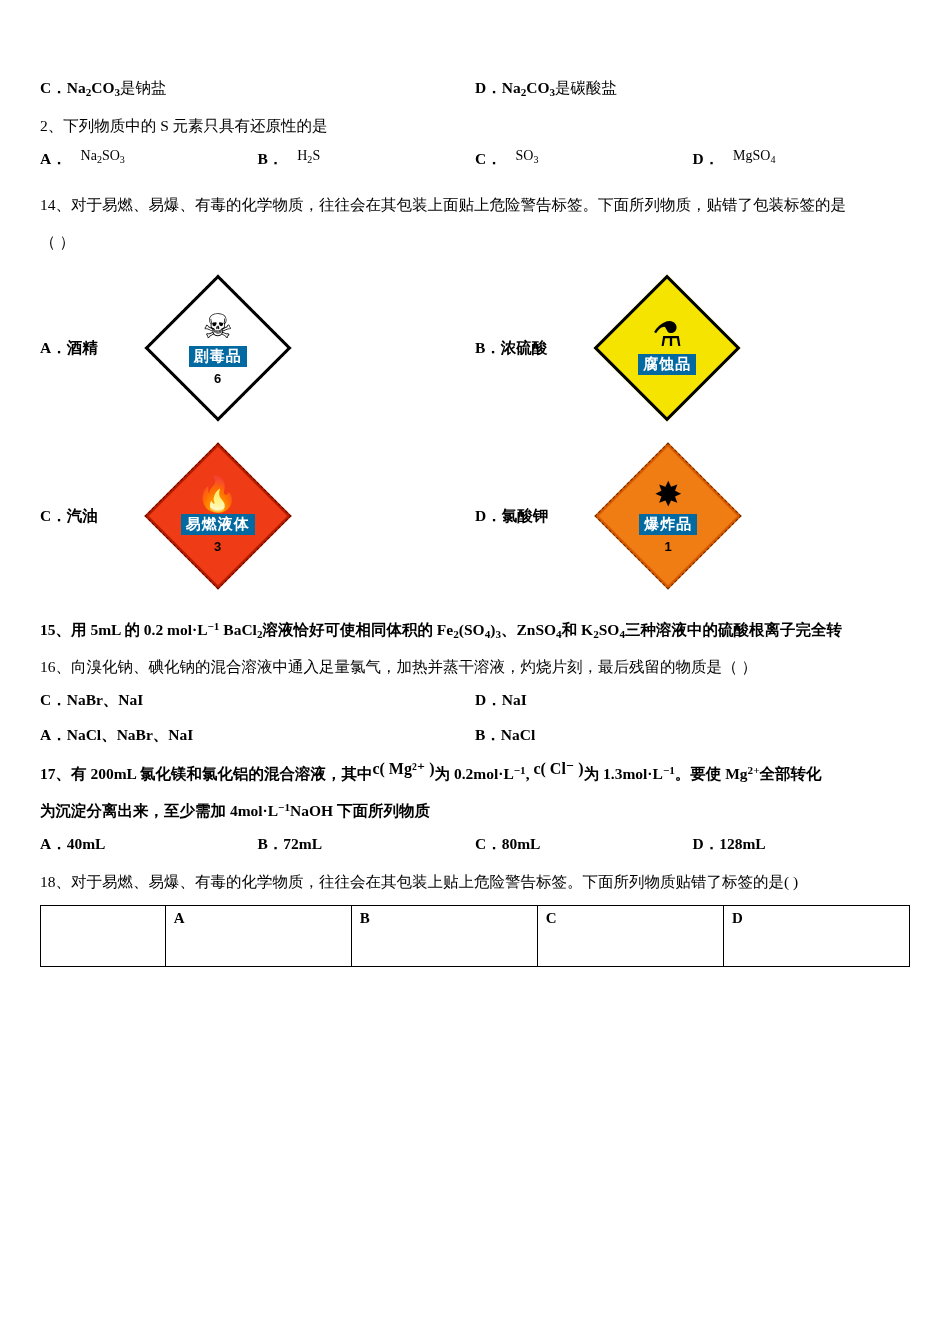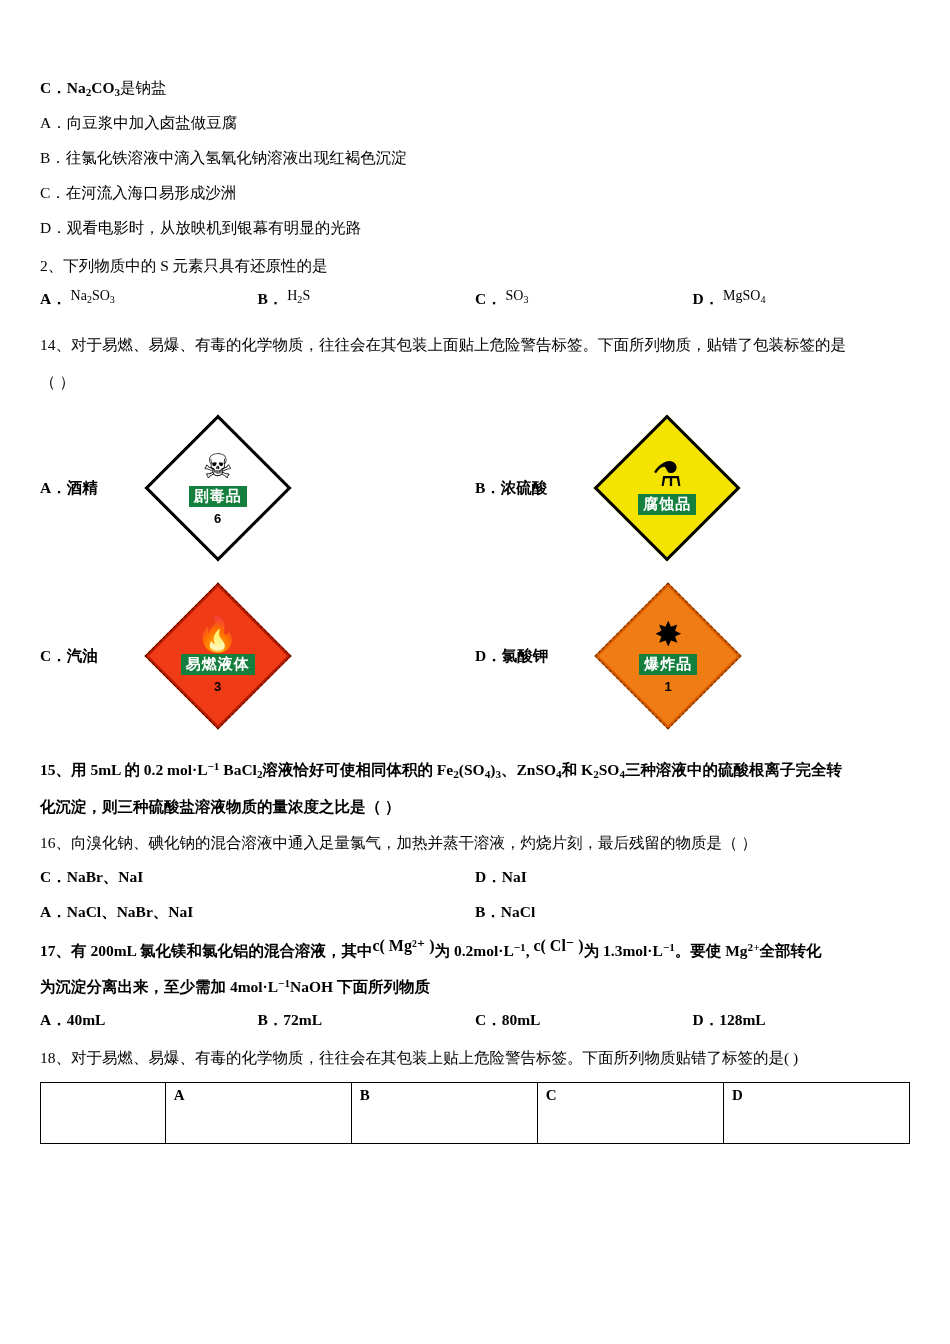--- a/index.html
+++ b/index.html
@@ -60,21 +60,21 @@
     display: flex;
     align-items: flex-start;
     margin: 6px 0 22px 0;
     font-size: 15.5px;
   }
   .formula-row > div { width: 25%; }
   .fml {
     font-family: "Liberation Serif", serif;
     font-size: 14px;
     display: inline-block;
-    margin-left: 0;
+    margin-left: 10px;
     position: relative;
     top: -4px;
   }
 
   
   .hazard-grid {
     margin: 18px 0 26px 0;
   }
   .hazard-row {
     display: flex;
@@ -143,21 +143,21 @@
     margin-bottom: 2px;
   }
   .dia-text {
     font-family: "Liberation Sans", sans-serif;
     font-weight: bold;
     font-size: 15px;
     letter-spacing: 1px;
   }
   .dia-text.onblack {
     color: #ffffff;
-    background: #15803d;
+    background: #0369a1;
     padding: 1px 5px;
   }
   .dia-num {
     font-family: "Liberation Sans", sans-serif;
     font-weight: bold;
     font-size: 13px;
     margin-top: 4px;
   }
 
   
@@ -186,28 +186,25 @@
 </head>
 <body>
 
 <div class="page">
   <div class="content">
 
     <div class="row2">
       <div>
         <span class="bold"><span>C．Na</span><sub>2</sub><span>CO</span><sub>3</sub></span><span>是钠盐</span>
       </div>
-    </div>
-
-    <div class="optlist">
-      <div class="opt">A．向豆浆中加入卤盐做豆腐</div>
-      <div class="opt">B．往氯化铁溶液中滴入氢氧化钠溶液出现红褐色沉淀</div>
-      <div class="opt">C．在河流入海口易形成沙洲</div>
-      <div class="opt">D．观看电影时，从放映机到银幕有明显的光路</div>
-    </div>
+      <div>
+        <span class="bold"><span>D．Na</span><sub>2</sub><span>CO</span><sub>3</sub></span><span>是碳酸盐</span>
+      </div>
+    </div>
+
 
     <div class="q">2、下列物质中的 S 元素只具有还原性的是</div>
     <div class="formula-row">
       <div>
         <span class="opt-label">A．</span>
         <span class="fml"><span>Na</span><sub>2</sub><span>SO</span><sub>3</sub></span>
       </div>
       <div>
         <span class="opt-label">B．</span>
         <span class="fml"><span>H</span><sub>2</sub><span>S</span></span>
@@ -276,21 +273,20 @@
               <div class="dia-num">1</div>
             </div>
           </div>
         </div>
       </div>
     </div>
 
     <div class="q bold">
       <span>15、用 5mL 的 0.2 mol·L</span><sup>−1</sup><span> BaCl</span><sub>2</sub><span>溶液恰好可使相同体积的 Fe</span><sub>2</sub><span>(SO</span><sub>4</sub><span>)</span><sub>3</sub><span>、ZnSO</span><sub>4</sub><span>和 K</span><sub>2</sub><span>SO</span><sub>4</sub><span>三种溶液中的硫酸根离子完全转</span>
     </div>
-    <div class="q bold">化沉淀，则三种硫酸盐溶液物质的量浓度之比是（    ）</div>
 
     <div class="q">16、向溴化钠、碘化钠的混合溶液中通入足量氯气，加热并蒸干溶液，灼烧片刻，最后残留的物质是（        ）</div>
     <div class="row2 bold">
       <div>C．NaBr、NaI</div>
       <div>D．NaI</div>
     </div>
     <div class="row2 bold">
       <div>A．NaCl、NaBr、NaI</div>
       <div>B．NaCl</div>
     </div>

